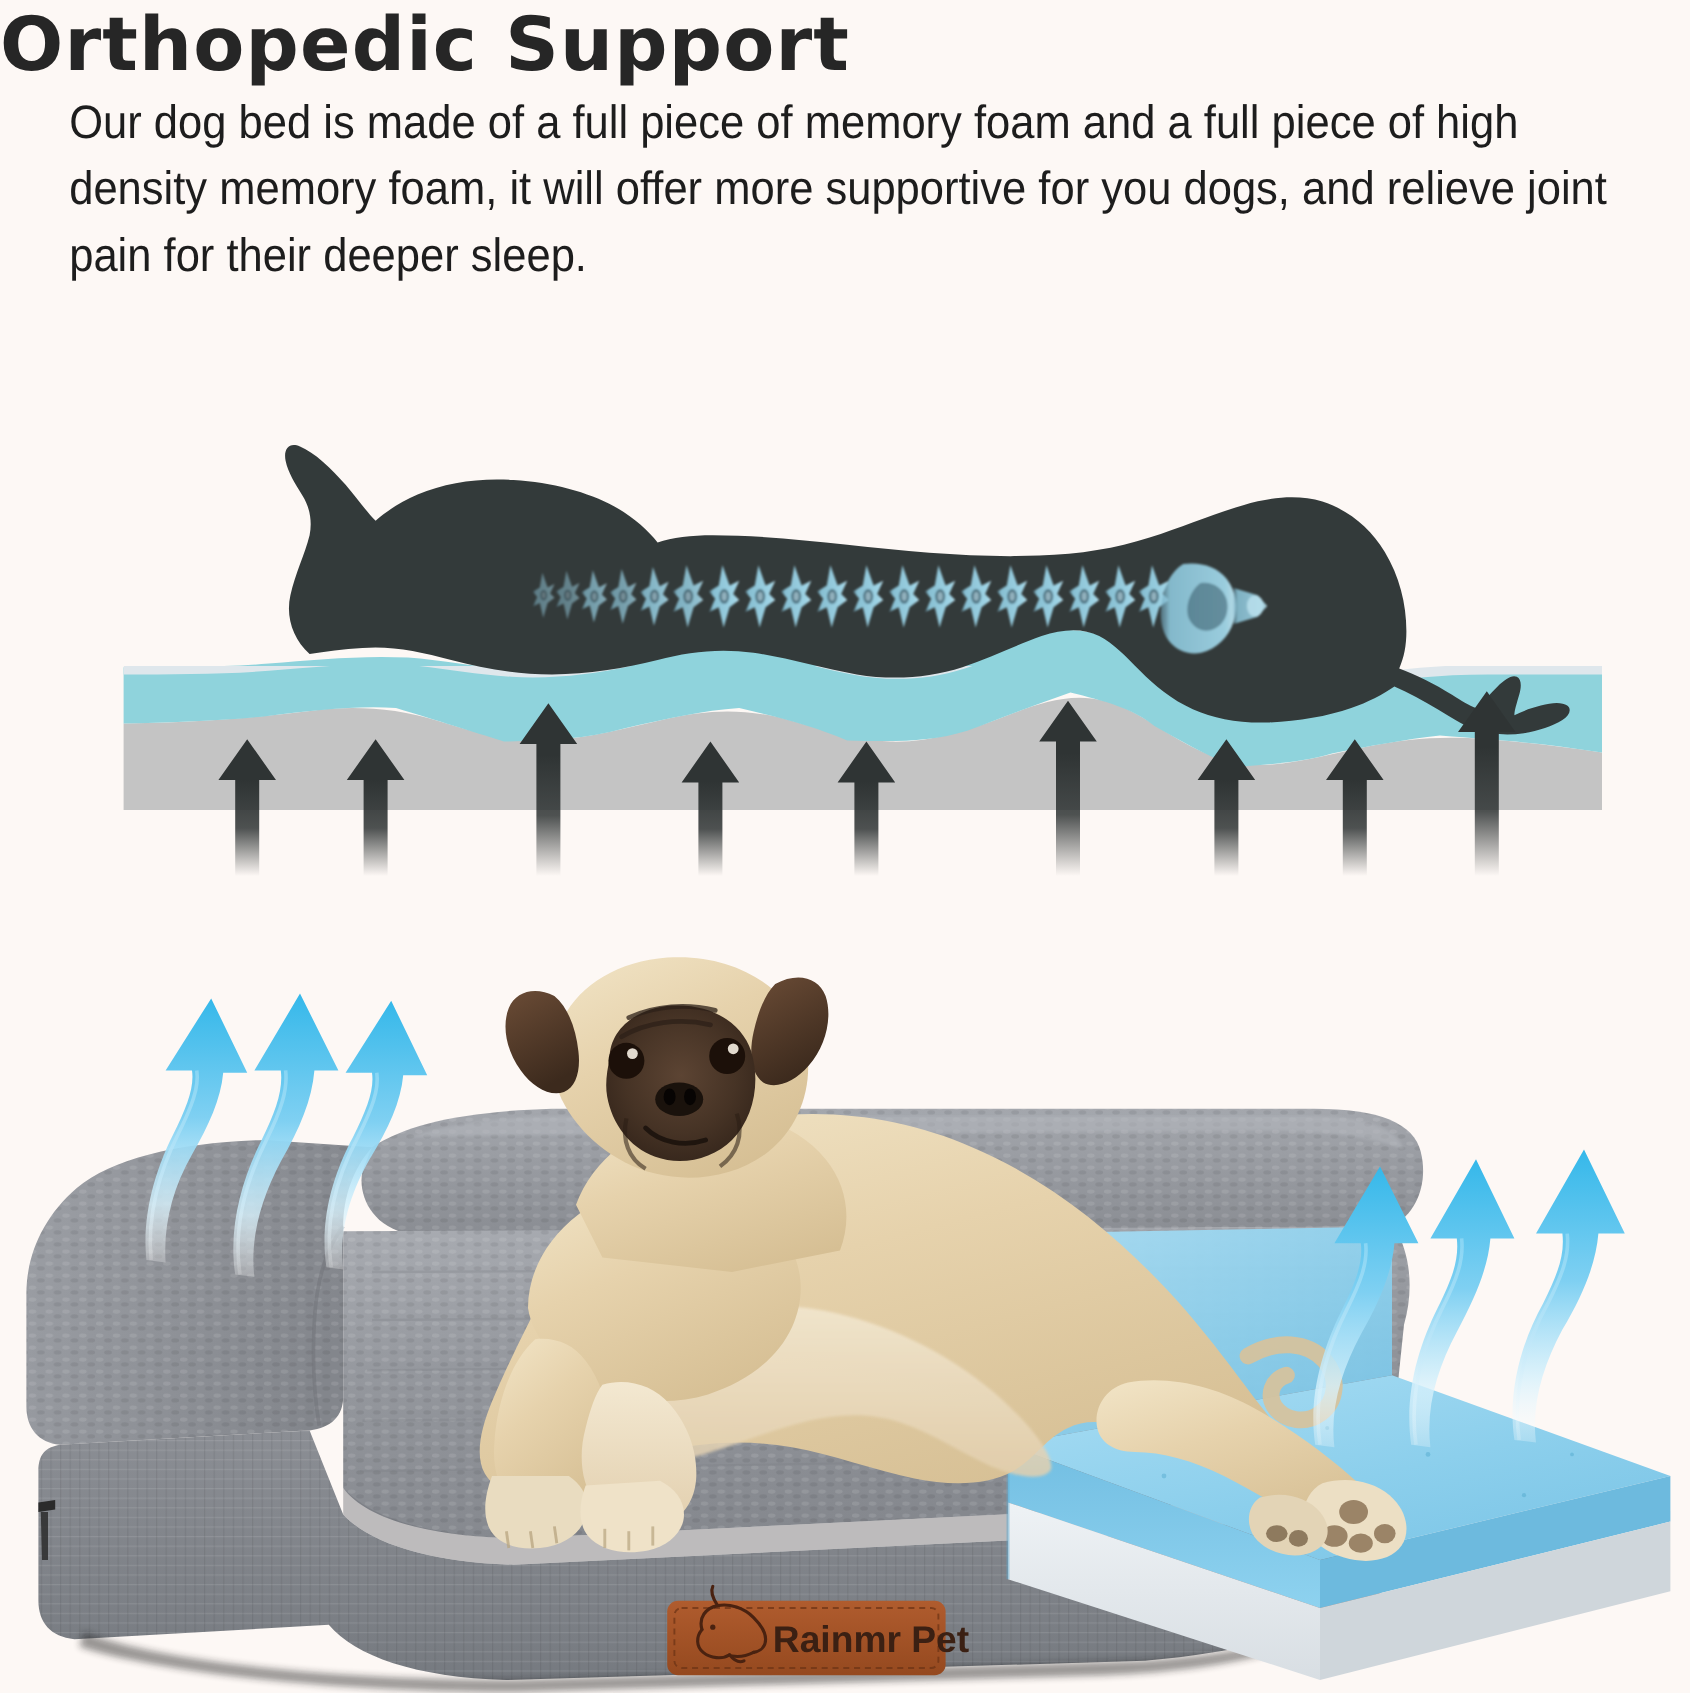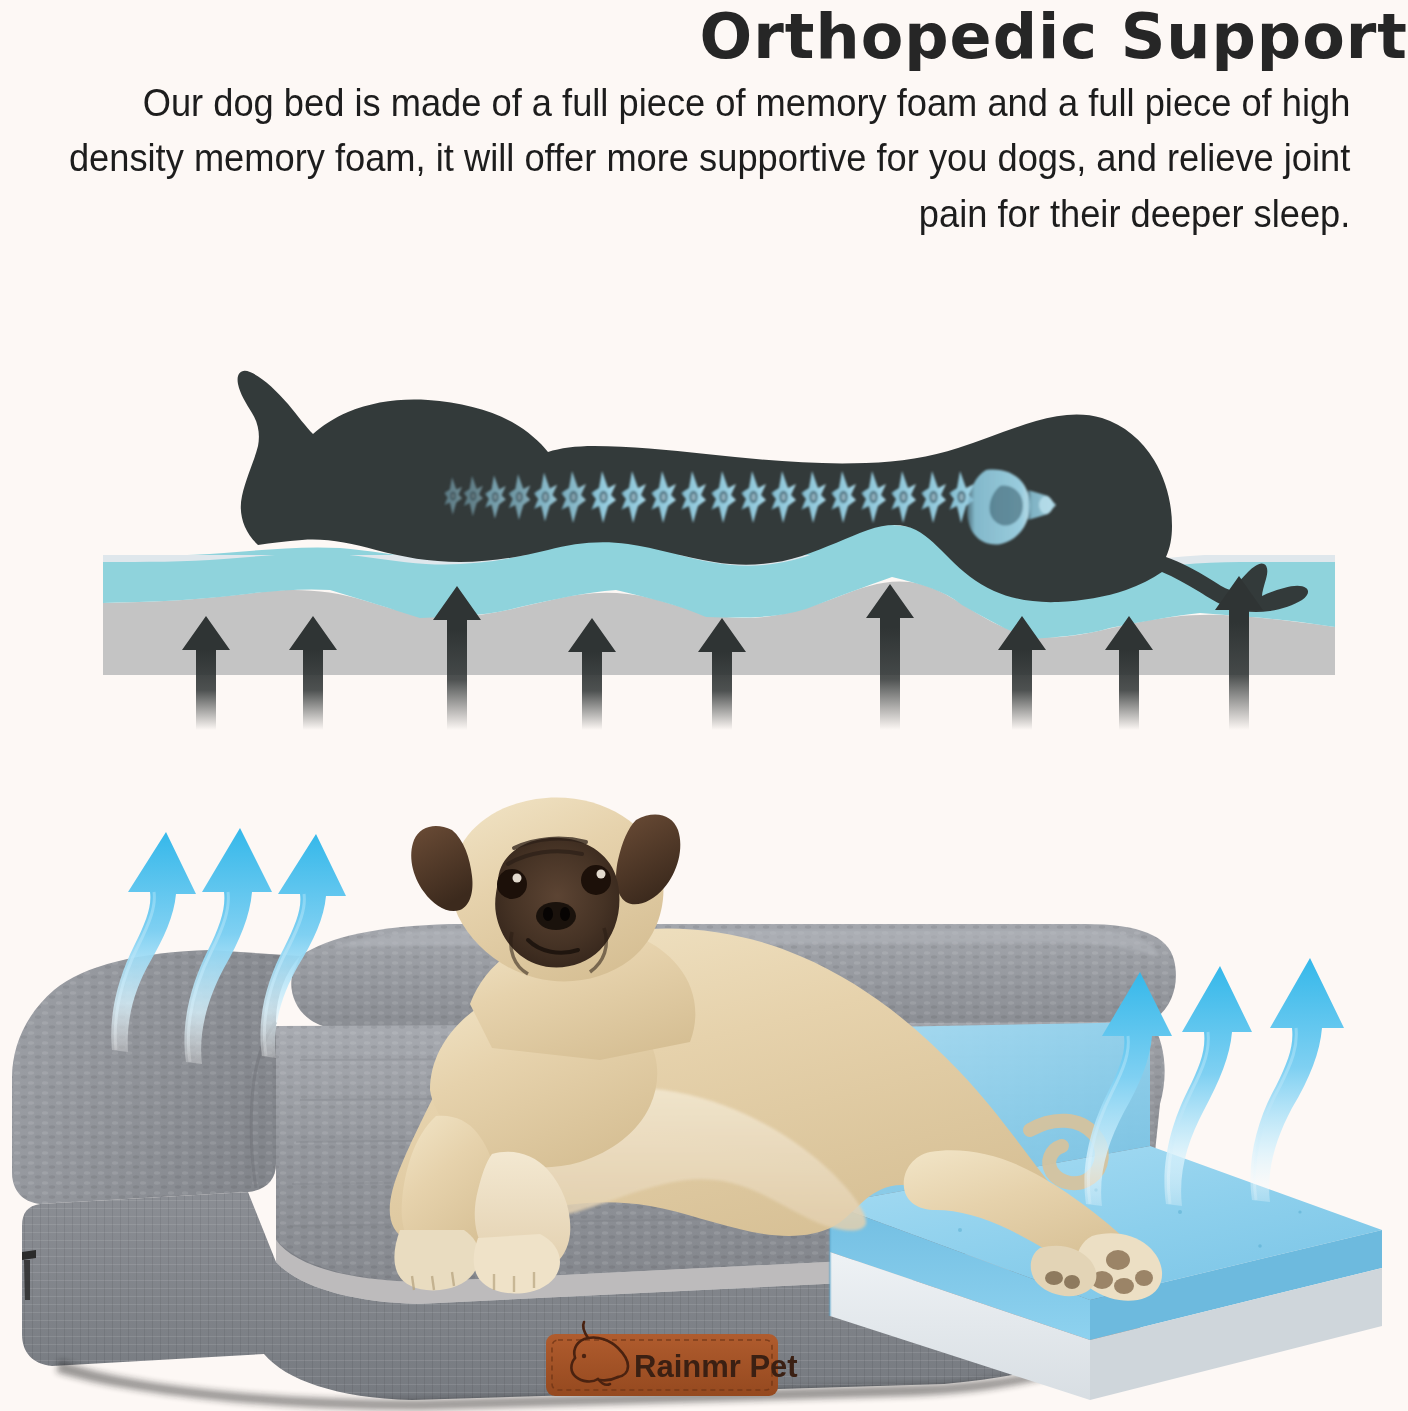--- a/index.html
+++ b/index.html
@@ -13,21 +13,21 @@
     font-family: "Liberation Sans", sans-serif;
     overflow: hidden;
     position: relative;
   }
 
   
   #header {
     width: 100%;
     padding-top: 4px;
     box-sizing: border-box;
-    text-align: right;
+    text-align: left;
   }
   #title {
     font-family: "DejaVu Sans", sans-serif;
     font-size: 62px;
     font-weight: bold;
     letter-spacing: 1px;
     color: #262626;
     line-height: 1.05;
     margin: 0;
     padding: 0 0 6px 0;
@@ -50,21 +50,21 @@
     left: 0;
     top: 300px;
     width: 1408px;
     height: 430px;
   }
   #diagram-svg { display: block; }
 
   
   #photo-section {
     position: absolute;
-    left: 0;
+    left: 10px;
     top: 760px;
     width: 1376px;
     height: 651px;
   }
   #photo-svg { display: block; }
 
   .brand-text {
     font-family: "Liberation Sans", sans-serif;
     font-weight: bold;
   }

